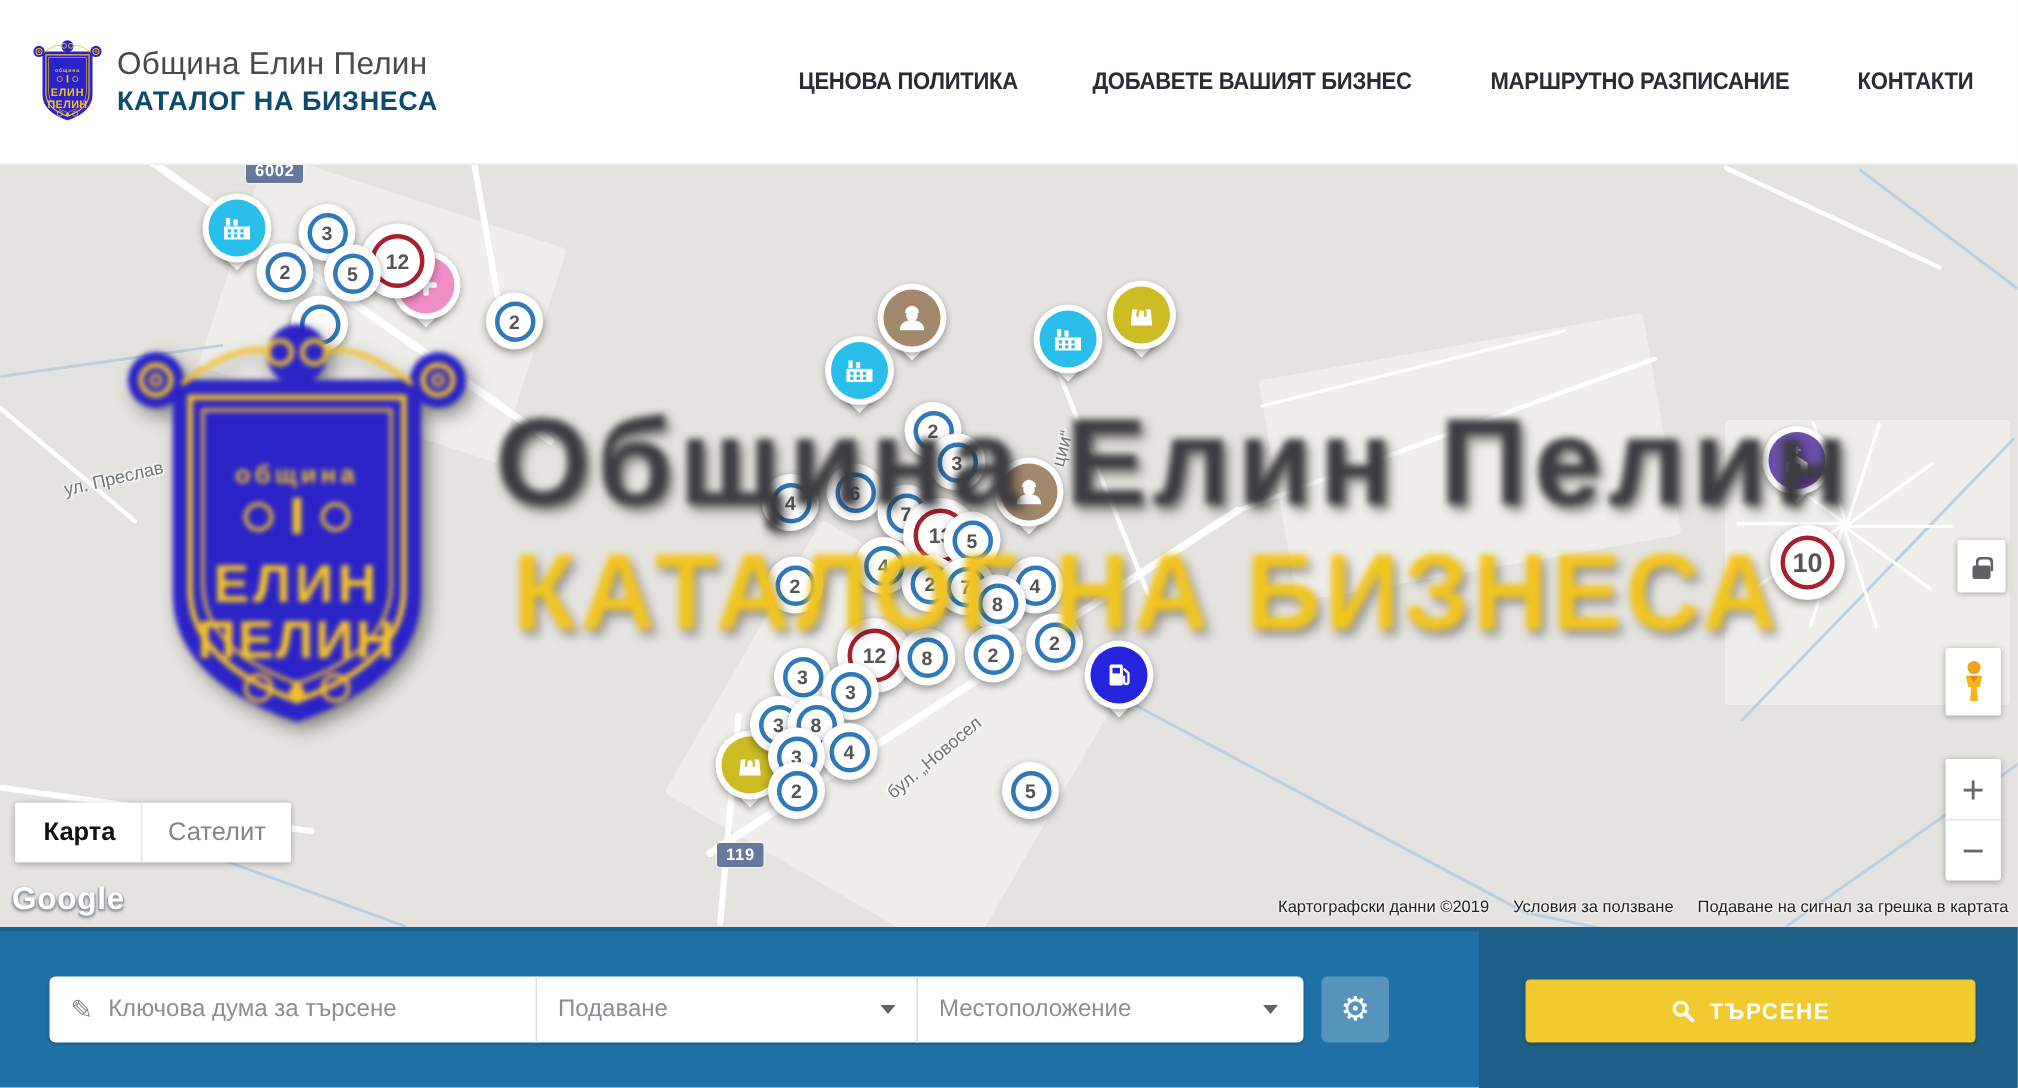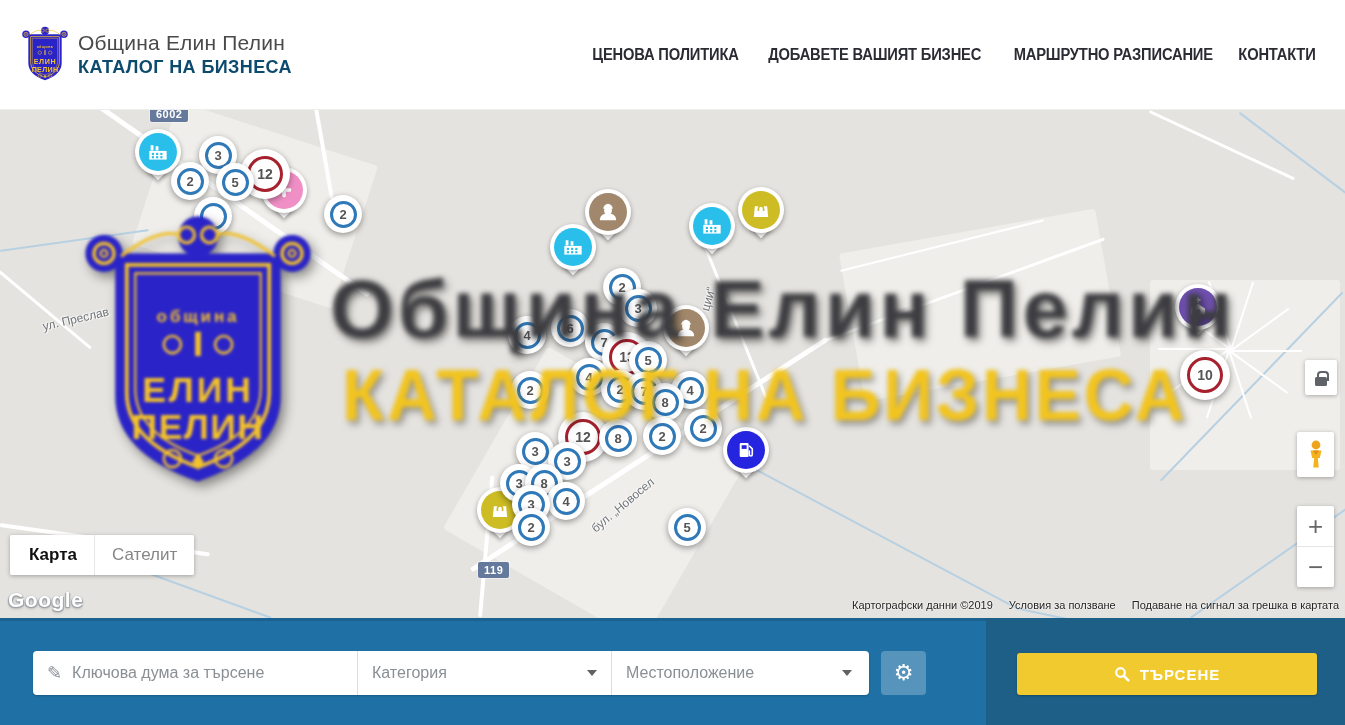--- a/index.html
+++ b/index.html
@@ -4,21 +4,21 @@
 <style>
   * { margin:0; padding:0; box-sizing:border-box; }
   html,body { width:1345px; height:725px; overflow:hidden; font-family:"Liberation Sans", sans-serif; background:#fff; }
 
   
   .header { position:absolute; left:0; top:0; width:1345px; height:110px; background:#fff;
             display:flex; align-items:center; justify-content:space-between; border-bottom:1px solid #eee; z-index:50;}
   .logo-group { display:flex; align-items:center; gap:10px; padding-left:22px; cursor:pointer;}
   .logo-text .t1 { font-size:21px; font-weight:normal; color:#4a4a4a; letter-spacing:.2px;}
   .logo-text .t2 { font-size:18px; font-weight:bold; color:#0c4a6e; letter-spacing:.4px; margin-top:2px;}
-  .nav { display:flex; gap:14px; padding-right:26px; }
+  .nav { display:flex; gap:34px; padding-right:26px; }
   .nav a { font-size:16px; font-weight:bold; color:#2b2b33; text-decoration:none; letter-spacing:-0.2px;
            transform:scaleX(.92); transform-origin:center; white-space:nowrap; cursor:pointer;}
 
   
   .map-area { position:absolute; left:0; top:110px; width:1345px; height:508px; background:#e5e3df; overflow:hidden; }
   .block { position:absolute; background:#efeeea; border-radius:3px; }
   .line { position:absolute; transform-origin:0 0; border-radius:2px;}
   .road { background:#ffffff; }
   .river { background:#b7d0e2; }
   .road-badge { position:absolute; background:#64799b; color:#fff; font-size:11px; font-weight:bold;
@@ -164,21 +164,21 @@
       <div class="line road" style="left: 1230px; top: 240px; transform: rotate(72deg); width: 72px; height: 2px;"></div>
       <div class="line road" style="left: 1230px; top: 240px; transform: rotate(108deg); width: 72px; height: 2px;"></div>
       <div class="line road" style="left: 1230px; top: 240px; transform: rotate(144deg); width: 72px; height: 2px;"></div>
       <div class="line road" style="left: 1230px; top: 240px; transform: rotate(180deg); width: 72px; height: 2px;"></div>
       <div class="line road" style="left: 1230px; top: 240px; transform: rotate(216deg); width: 72px; height: 2px;"></div>
       <div class="line road" style="left: 1230px; top: 240px; transform: rotate(252deg); width: 72px; height: 2px;"></div>
       <div class="line road" style="left: 1230px; top: 240px; transform: rotate(288deg); width: 72px; height: 2px;"></div>
       <div class="line road" style="left: 1230px; top: 240px; transform: rotate(324deg); width: 72px; height: 2px;"></div>
     </div>
   <div id="labels-layer">
-      <div class="road-badge" style="left: 150px; top: -4px;">6002</div>
+      <div class="road-badge" style="left: 164px; top: -4px;">6002</div>
       <div class="road-badge" style="left: 478px; top: 452px;">119</div>
       <div class="street-label" style="left: 42px; top: 202px; transform: rotate(-13deg);">ул. Преслав</div>
       <div class="street-label" style="left: 584px; top: 388px; transform: rotate(-40deg);">бул. „Новосел</div>
       <div class="street-label" style="left: 696px; top: 182px; transform: rotate(-75deg);">ции“</div>
     </div>
   <div id="markers-layer">
       <div class="pin" style="left: 135px; top: 19px;">
         <div class="tail"></div>
         <div class="head"></div>
         <div class="ic" style="background: rgb(41, 191, 234);">
@@ -396,21 +396,21 @@
         <div class="ic" style="background: rgb(112, 80, 176);">
           <svg viewBox="0 0 24 24" fill="#fff">
             <path d="M5.5 19v-5.5L12 9l6.5 4.5V19z"></path>
             <rect x="11.3" y="3.4" width="1.4" height="4.8"></rect>
             <rect x="9.8" y="4.8" width="4.4" height="1.4"></rect>
             <path d="M9.6 19v-2.8a2.4 2.4 0 0 1 4.8 0V19z" fill="#7050b0"></path>
           </svg>
         </div>
       </div>
       <div class="cluster" style="left: 1180px; top: 240px; width: 50px; height: 50px;">
-        <div class="ring" style="width: 36px; height: 36px; border: 3.5px solid rgb(166, 32, 46); font-size: 14px;">10</div>
+        <div class="ring" style="width: 36px; height: 36px; border: 3.5px solid rgb(166, 32, 46); font-size: 18px;">10</div>
       </div>
     </div>
 
   <svg class="wm-crest crest-svg" viewBox="0 0 160 200">
     <circle cx="14" cy="28" r="13" fill="#2a23c8"></circle>
       <circle cx="146" cy="28" r="13" fill="#2a23c8"></circle>
     <circle cx="80" cy="16" r="14" fill="#2a23c8"></circle>
     <path d="M22,28 H138 V128 Q138,168 80,188 Q22,168 22,128 Z" fill="#2a23c8"></path>
     <circle cx="14" cy="28" r="7" fill="none" stroke="#f2c12b" stroke-width="2.4"></circle>
     <circle cx="14" cy="28" r="2.4" fill="none" stroke="#f2c12b" stroke-width="1.6"></circle>
@@ -461,21 +461,21 @@
 </div>
 
 <div class="search-bar">
   <div class="dark-panel"></div>
   <div class="fields">
     <div class="field f-key">
       <span class="pencil">✎</span>
       <input type="text" placeholder="Ключова дума за търсене" style="">
     </div>
     <div class="field f-sel">
-      <span class="sel-text">Категория</span>
+      <span class="sel-text">Подаване</span>
       <span class="caret"></span>
     </div>
     <div class="field f-sel">
       <span class="sel-text">Местоположение</span>
       <span class="caret"></span>
     </div>
   </div>
   <div class="gear-btn">
     <span>⚙</span>
   </div>

